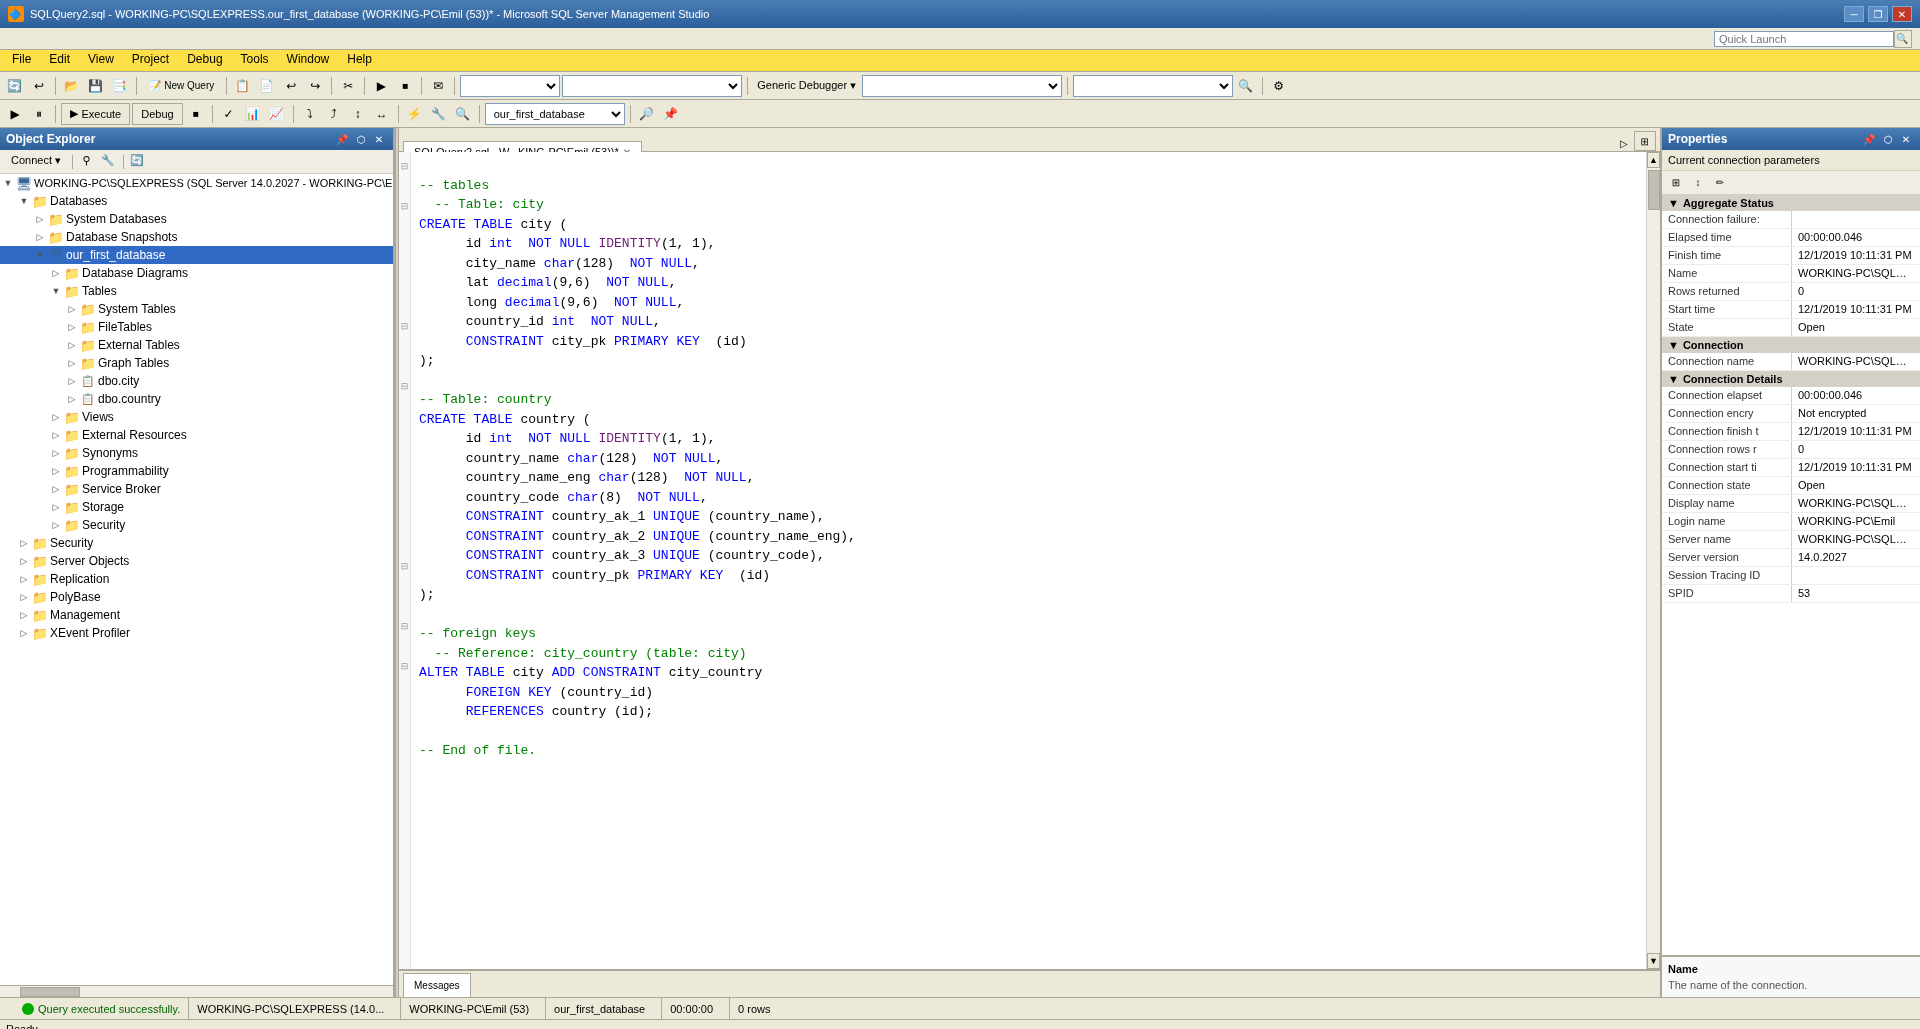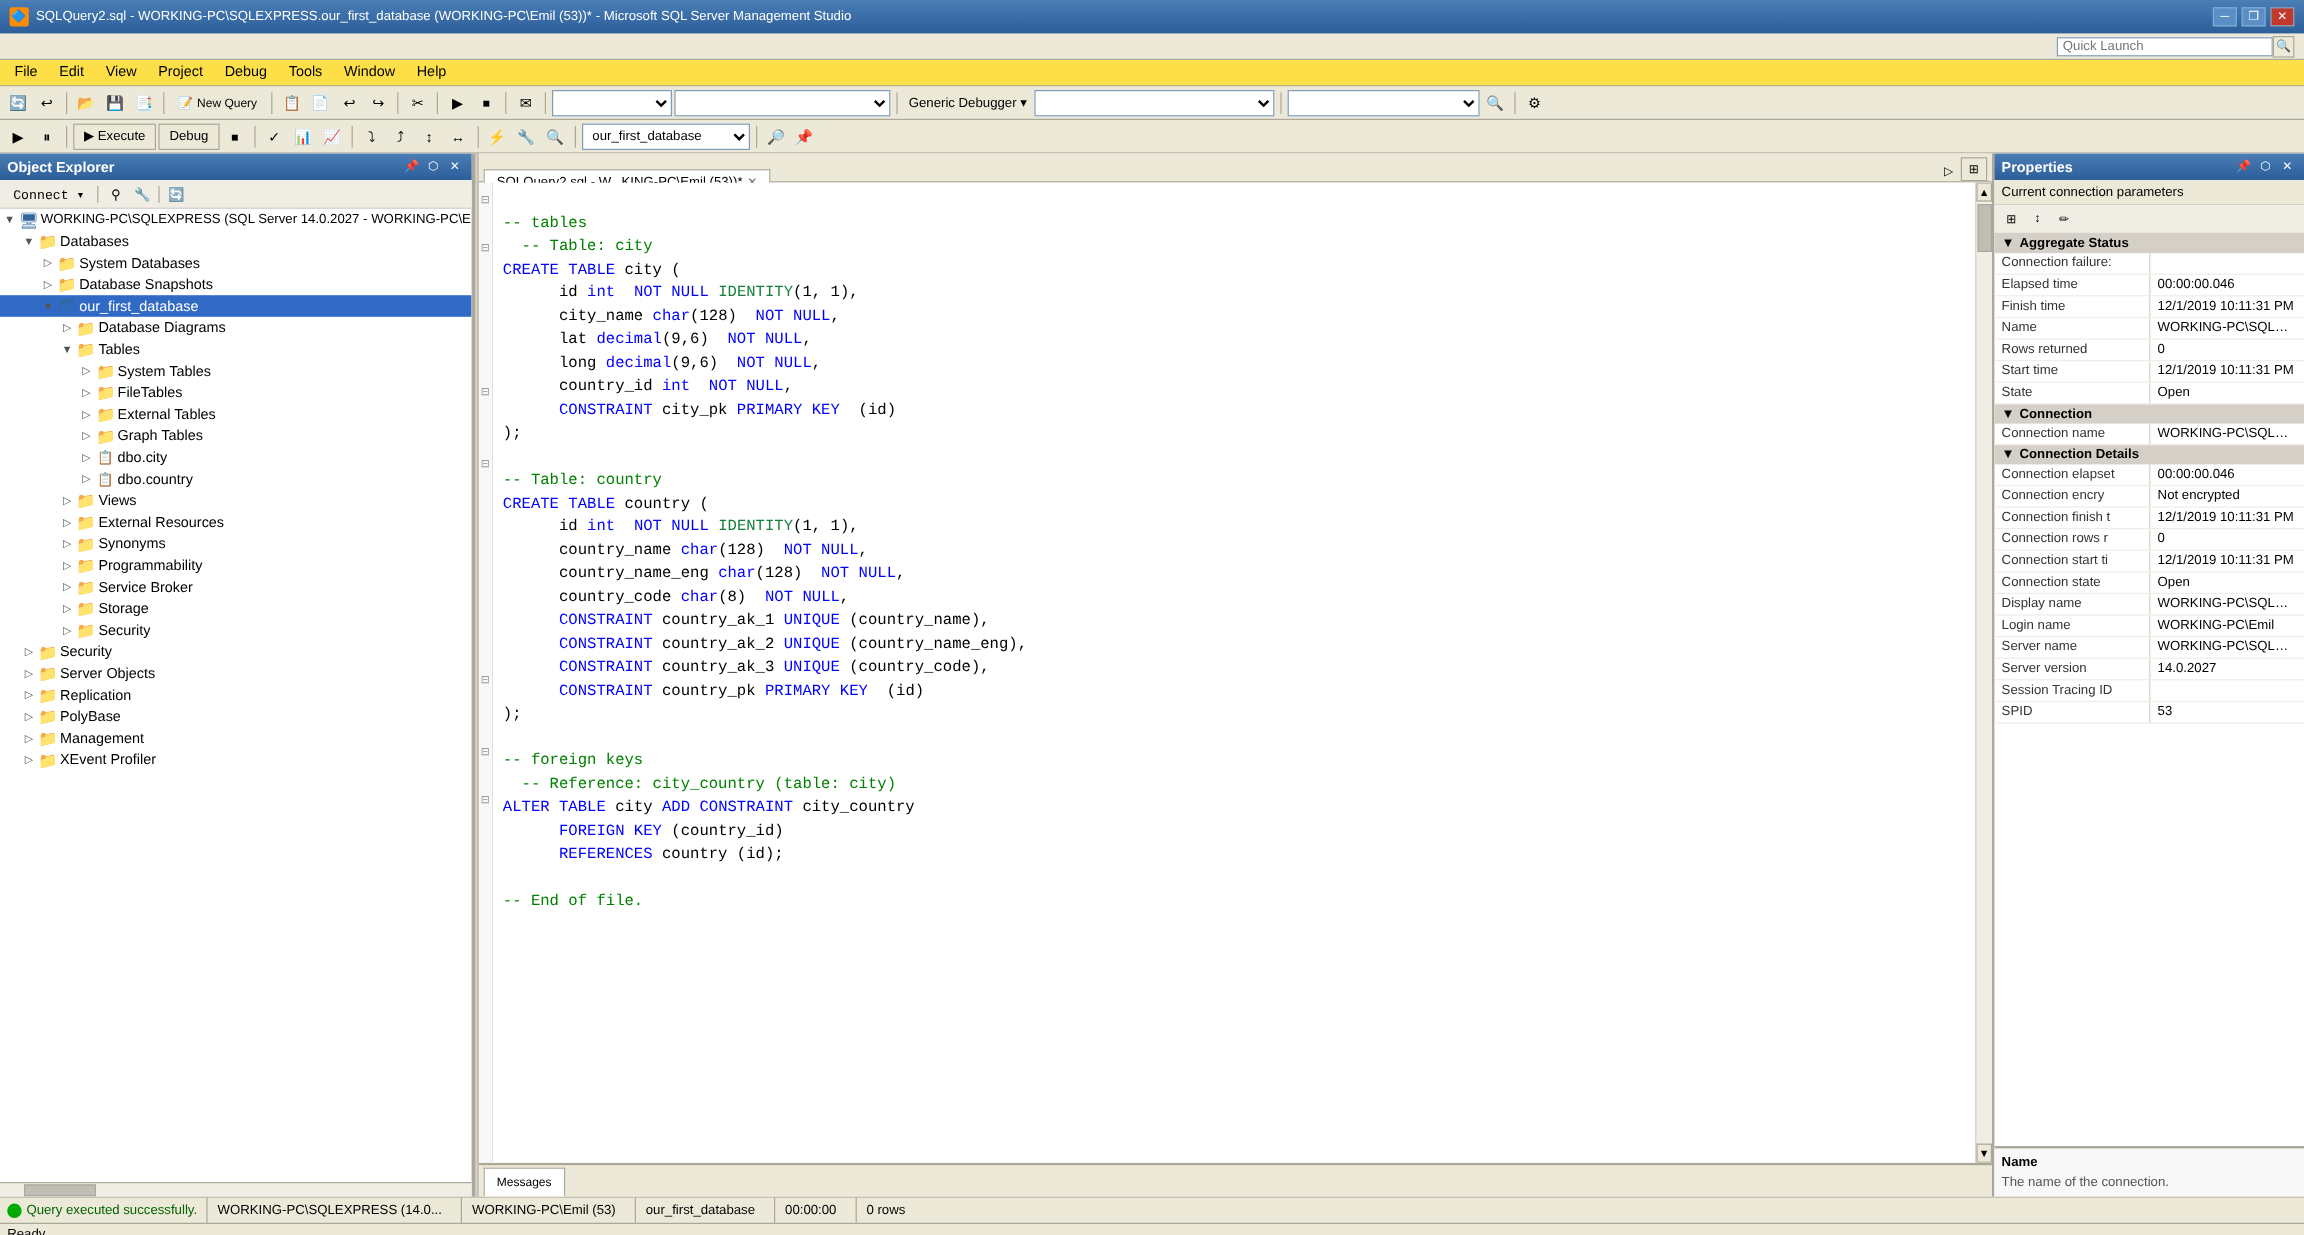--- a/index.html
+++ b/index.html
@@ -167,24 +167,23 @@
       padding: 0 4px;
       gap: 2px;
     }
     .oe-btn {
       width: 20px;
       height: 18px;
       background: transparent;
       border: 1px solid transparent;
       cursor: pointer;
       display: flex;
-      align-items: flex-end;
+      align-items: flex-start;
       justify-content: center;
       font-size: 11px;
-      font-family: Liberation Mono, monospace;
     }
     .oe-sep { width: 1px; height: 14px; background: #aca899; margin: 0 2px; }
 
     .tree-view {
       flex: 1;
       overflow-y: auto;
       overflow-x: hidden;
       font-size: 12px;
     }
     .tree-item {
@@ -243,21 +242,21 @@
       font-size: 13px;
       line-height: 1.5;
       overflow: auto;
       background: white;
       white-space: pre;
     }
 
     
     .kw { color: #0000ff; }
     .cm { color: #008000; }
-    .fn { color: #15803d; }
+    .fn { color: #701a75; }
     .dt { color: #0000ff; }
 
     
     .collapse-indicator {
       width: 12px;
       background: #f8f8f8;
       border-right: 1px solid #e0e0e0;
       font-size: 9px;
       color: #999;
       overflow: hidden;
@@ -304,21 +303,21 @@
     }
     .msg-tab.active { background: white; }
 
     
     .status-bar {
       background: #ece9d8;
       border-top: 1px solid #aca899;
       height: 22px;
       display: flex;
       align-items: center;
-      padding: 0 6px;
+      padding: 0 22px;
       font-size: 11px;
       gap: 8px;
     }
     .status-ok { color: #006400; display: flex; align-items: center; gap: 4px; }
     .status-circle { width: 12px; height: 12px; background: #00aa00; border-radius: 50%; display: inline-block; }
     .status-item { padding: 0 8px; border-left: 1px solid #aca899; height: 100%; display: flex; align-items: center; }
 
     
     .properties-panel {
       width: 260px;

